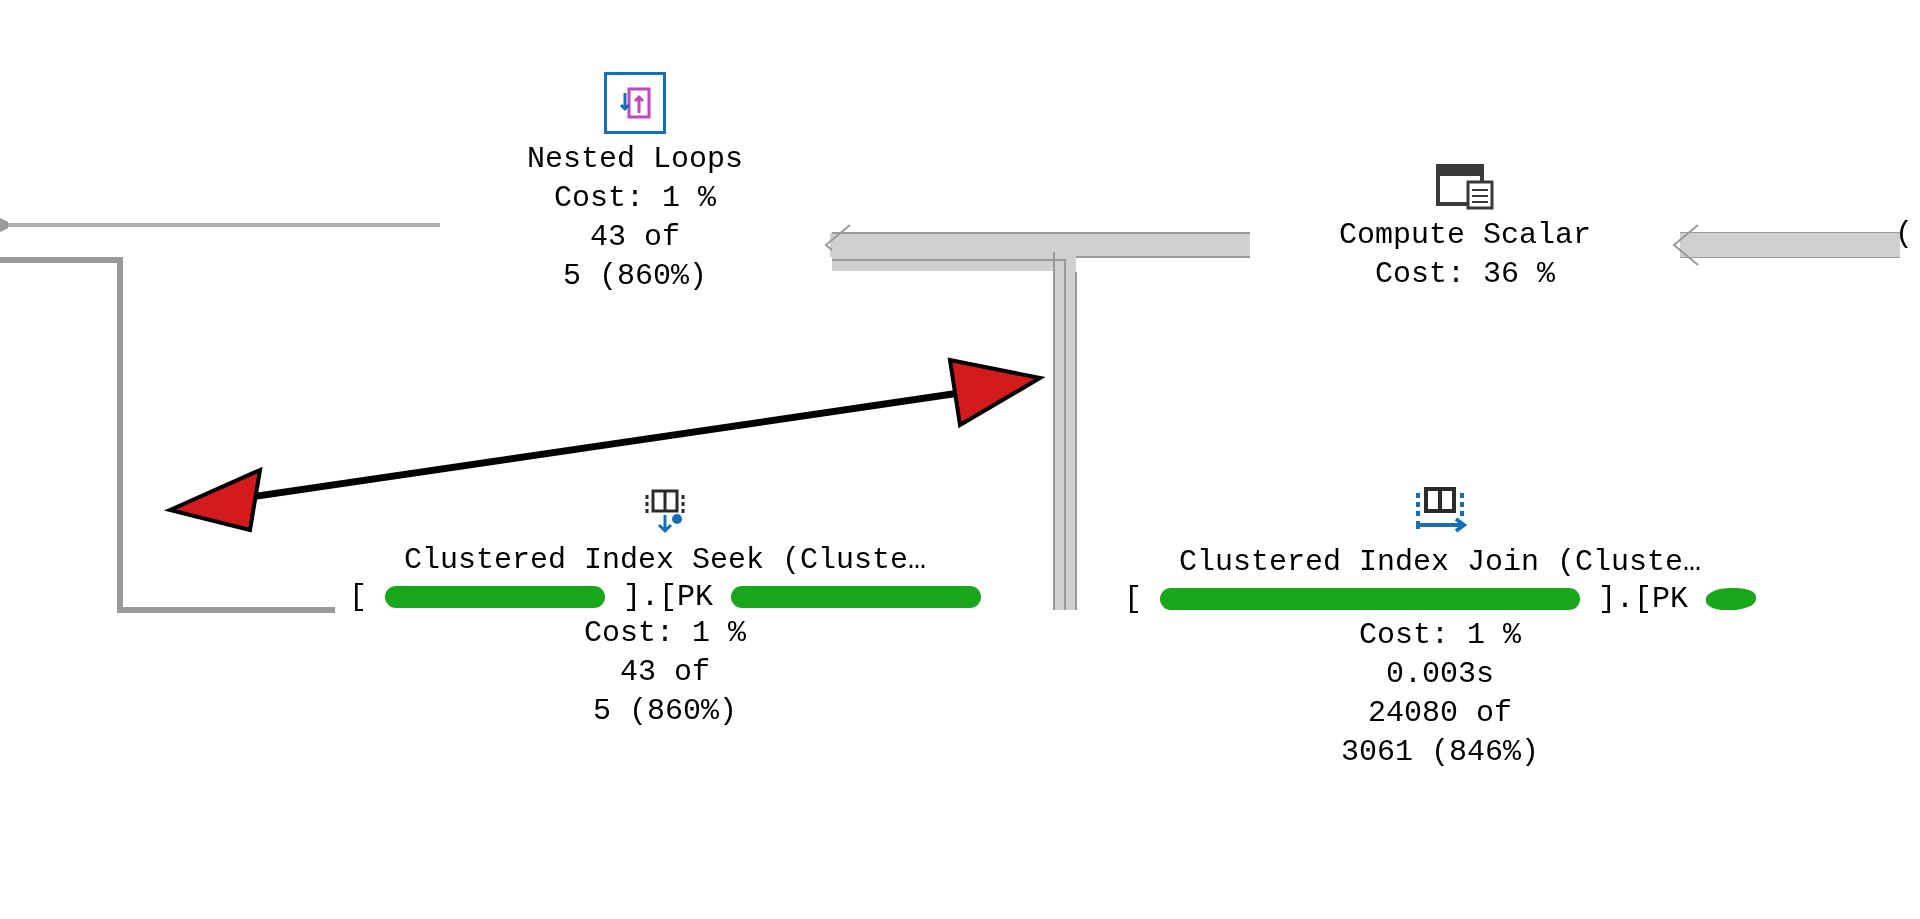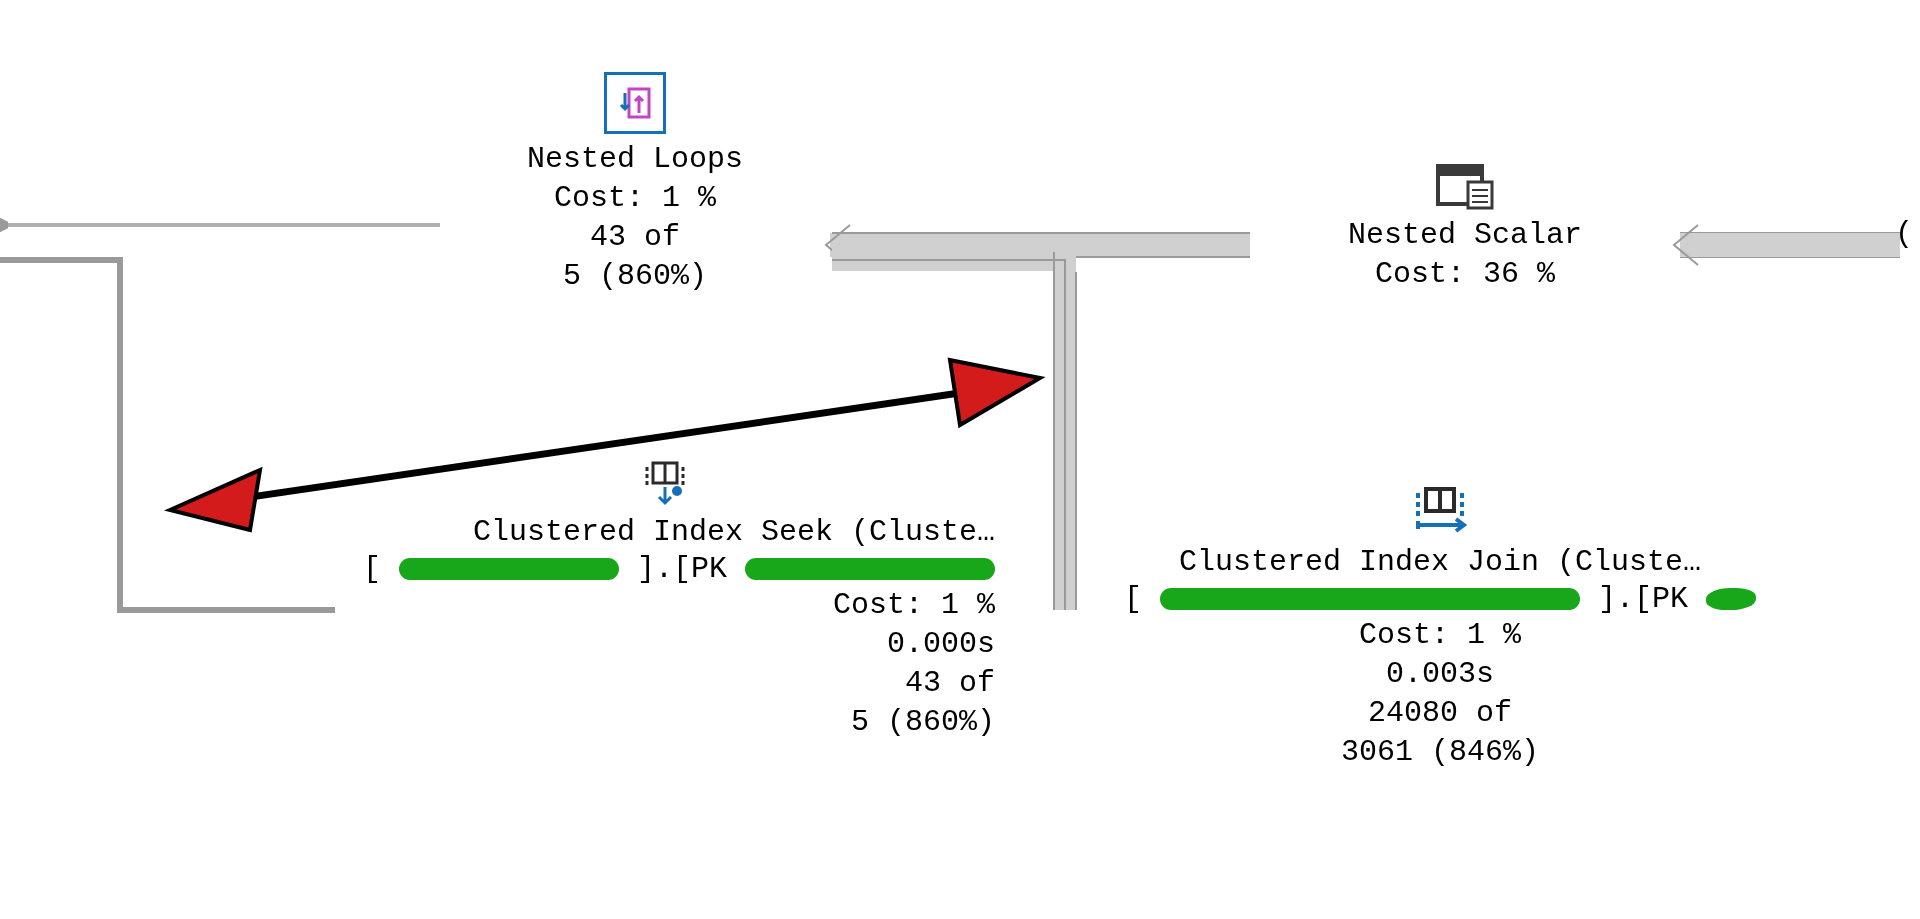--- a/index.html
+++ b/index.html
@@ -108,48 +108,47 @@
     <div class="icon-box" style="width:62px;height:50px;">
       <svg width="62" height="50" viewBox="0 0 62 50">
         <rect x="4" y="6" width="44" height="38" fill="none" stroke="#3a3a3a" stroke-width="4"></rect>
         <rect x="4" y="6" width="44" height="10" fill="#3a3a3a"></rect>
         <rect x="34" y="22" width="24" height="26" fill="#fff" stroke="#3a3a3a" stroke-width="3"></rect>
         <line x1="38" y1="30" x2="54" y2="30" stroke="#3a3a3a" stroke-width="2"></line>
         <line x1="38" y1="36" x2="54" y2="36" stroke="#3a3a3a" stroke-width="2"></line>
         <line x1="38" y1="42" x2="54" y2="42" stroke="#3a3a3a" stroke-width="2"></line>
       </svg>
     </div>
-    <div class="line">Nested Scalar</div>
+    <div class="line">Compute Scalar</div>
     <div class="line">Cost: 36 %</div>
   </div>
 
   <div class="node" style="left:1895px; top:215px; width:30px; text-align:left;">
     <div class="line">(</div>
   </div>
 
-  <div class="node" style="left:335px; top:457px; width:660px;text-align:right;">
+  <div class="node" style="left:335px; top:485px; width:660px;">
     <div class="icon-box" style="width:60px;height:50px;">
       <svg width="60" height="50" viewBox="0 0 60 50">
         <line x1="12" y1="10" x2="12" y2="30" stroke="#2a2a2a" stroke-width="3" stroke-dasharray="4 3"></line>
         <line x1="48" y1="10" x2="48" y2="30" stroke="#2a2a2a" stroke-width="3" stroke-dasharray="4 3"></line>
         <rect x="18" y="6" width="24" height="20" fill="none" stroke="#2a2a2a" stroke-width="3"></rect>
         <line x1="30" y1="6" x2="30" y2="26" stroke="#2a2a2a" stroke-width="3"></line>
         <circle cx="42" cy="34" r="5" fill="#1670b8"></circle>
         <path d="M30 30 L30 46 M24 40 L30 46 L36 40" fill="none" stroke="#1670b8" stroke-width="3"></path>
       </svg>
     </div>
     <div class="line">Clustered Index Seek (Cluste…</div>
     <div class="obj-line">
       <span class="txt">[</span>
       <span class="redacted" style="width:220px;"></span>
       <span class="txt">].[PK</span>
       <span class="redacted" style="width:250px;"></span>
     </div>
     <div class="line">Cost: 1 %</div>
-    <div class="line">0.000s</div>
     <div class="line">43 of</div>
     <div class="line">5 (860%)</div>
   </div>
 
   <div class="node" style="left:1090px; top:485px; width:700px;">
     <div class="icon-box" style="width:64px;height:52px;">
       <svg width="64" height="52" viewBox="0 0 64 52">
         <line x1="10" y1="8" x2="10" y2="32" stroke="#1670b8" stroke-width="4" stroke-dasharray="5 4"></line>
         <line x1="54" y1="8" x2="54" y2="32" stroke="#1670b8" stroke-width="4" stroke-dasharray="5 4"></line>
         <rect x="18" y="4" width="28" height="22" fill="none" stroke="#2a2a2a" stroke-width="4"></rect>

